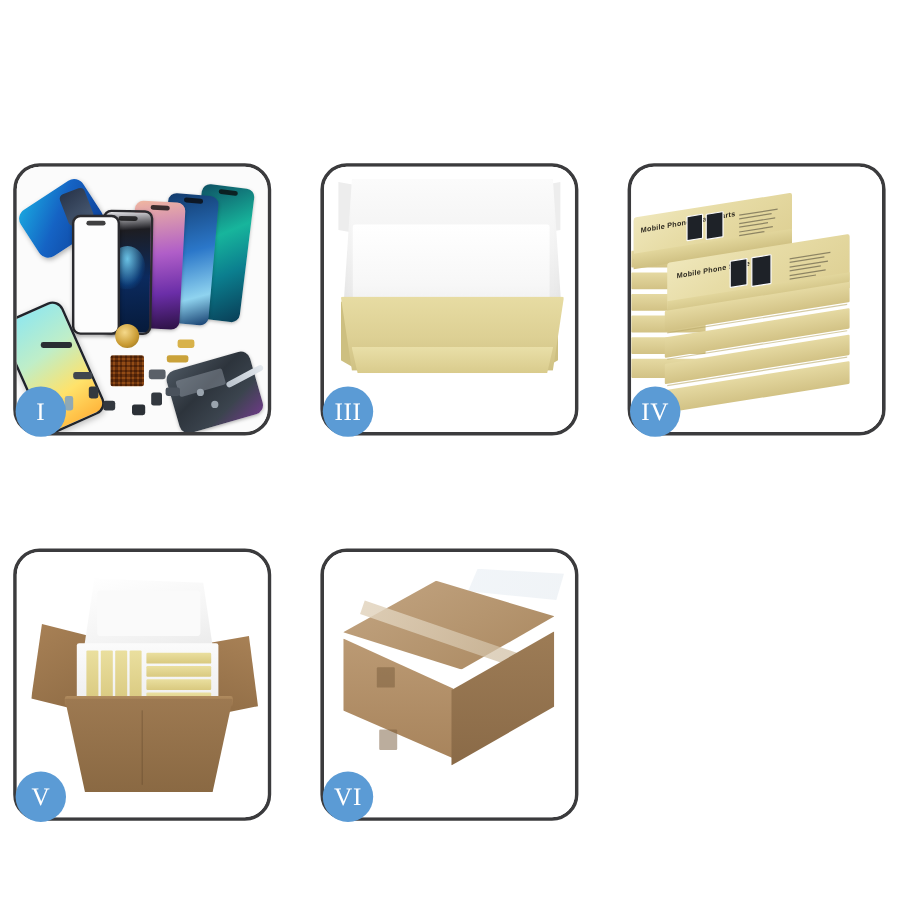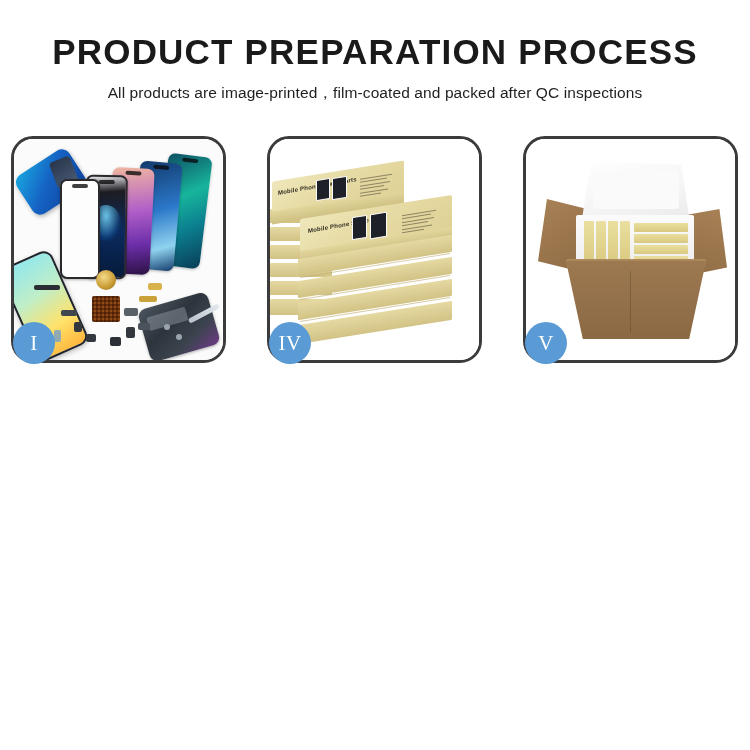--- a/index.html
+++ b/index.html
@@ -249,24 +249,20 @@
   .p6 .sealB{position:absolute;left:46px;top:148px;width:15px;height:17px;background:rgba(120,92,60,.5);border-radius:1px;}
   .p6 .wrap{position:absolute;left:120px;top:14px;width:80px;height:26px;
     background:linear-gradient(120deg,rgba(240,244,248,.9),rgba(225,232,238,.5));
     clip-path:polygon(10% 0,100% 16%,92% 100%,0 72%);}
 </style>
 </head>
 <body>
 
 <div class="page">
 
-  <div class="header">
-    <div class="title">PRODUCT PREPARATION PROCESS</div>
-    <div class="subtitle">All products are image-printed，film-coated and packed after QC inspections</div>
-  </div>
 
   <div class="grid">
 
     <div class="panel">
       <div class="panel-inner p1">
         <div class="tiltphone"></div>
         <div class="fan">
           <div class="ph f1">
               <span class="notch"></span>
             </div>
@@ -300,20 +296,34 @@
         <span class="pt h"></span>
         <span class="pt i"></span>
         <span class="pt j"></span>
         <span class="pt k"></span>
         <span class="pt l"></span>
       </div>
       <div class="badge">I</div>
     </div>
 
 
+    <div class="panel">
+      <div class="panel-inner p3">
+        <div class="lidtab-l"></div>
+        <div class="lidtab-r"></div>
+        <div class="lid"></div>
+        <div class="foam"></div>
+        <div class="trayleft"></div>
+        <div class="trayright"></div>
+        <div class="bubble"></div>
+        <div class="tray"></div>
+        <div class="trayfront"></div>
+      </div>
+      <div class="badge">III</div>
+    </div>
 
     <div class="panel">
       <div class="panel-inner p4">
         <div class="boxstack">
 
           <div class="stackside" style="left:0px;top:58px;width:62px;height:14px;"></div>
           <div class="stackside" style="left:0px;top:76px;width:62px;height:14px;"></div>
           <div class="stackside" style="left:0px;top:94px;width:62px;height:14px;"></div>
           <div class="stackside" style="left:0px;top:112px;width:62px;height:14px;"></div>
           <div class="stackside" style="left:0px;top:130px;width:62px;height:14px;"></div>
@@ -378,15 +388,27 @@
         <div class="ybox" style="left:108px;top:95px;width:54px;height:9px;"></div>
         <div class="ybox" style="left:108px;top:106px;width:54px;height:9px;"></div>
         <div class="ybox" style="left:108px;top:117px;width:54px;height:9px;"></div>
         <div class="cartonlip"></div>
         <div class="carton"></div>
         <div class="seam"></div>
       </div>
       <div class="badge">V</div>
     </div>
 
+    <div class="panel">
+      <div class="panel-inner p6">
+        <div class="wrap"></div>
+        <div class="topface"></div>
+        <div class="tape"></div>
+        <div class="frontface"></div>
+        <div class="sideface"></div>
+        <div class="sealL"></div>
+        <div class="sealB"></div>
+      </div>
+      <div class="badge">VI</div>
+    </div>
 
   </div>
 </div>
 
 </body></html>

